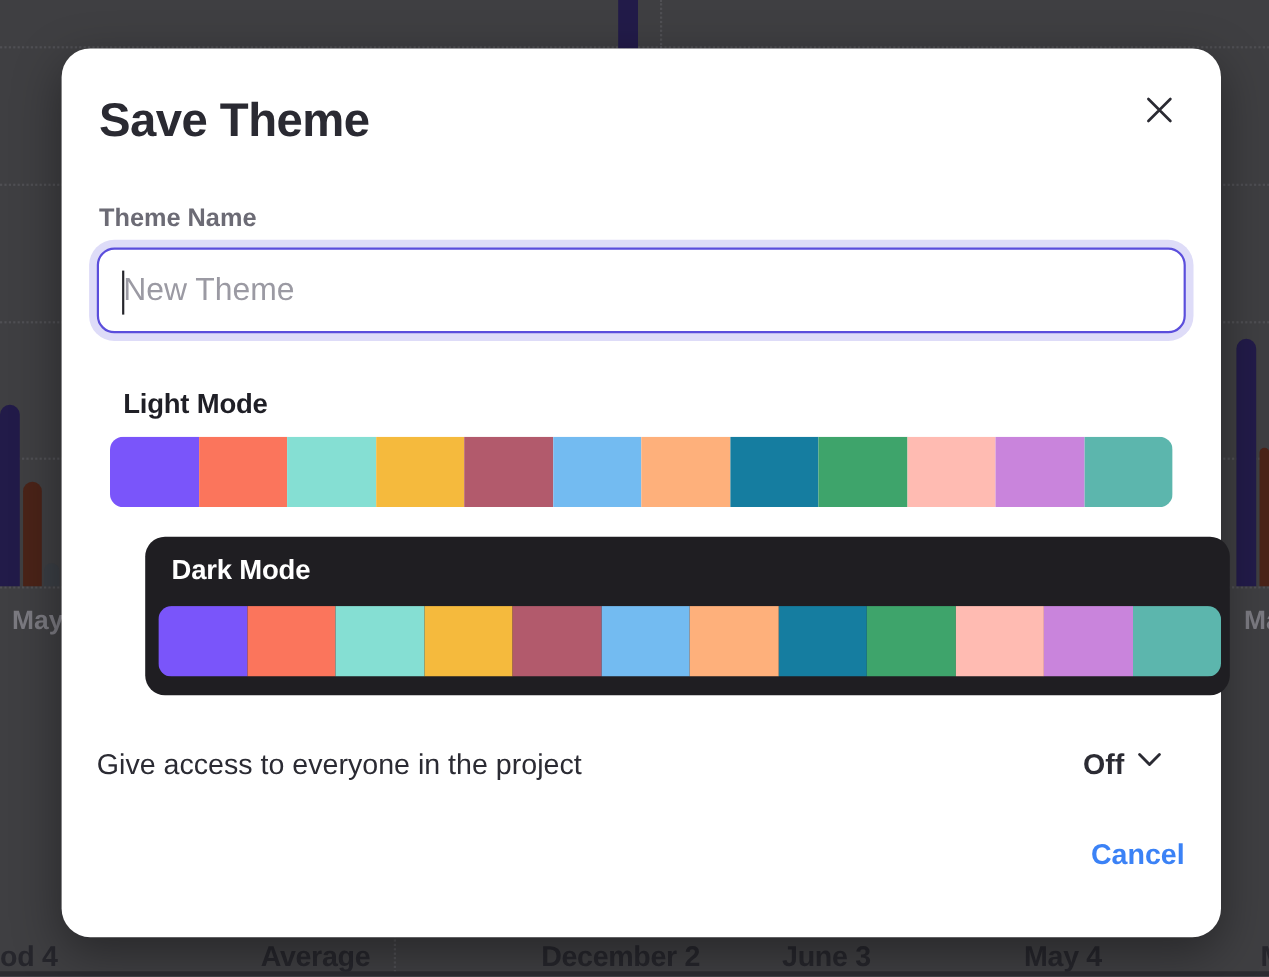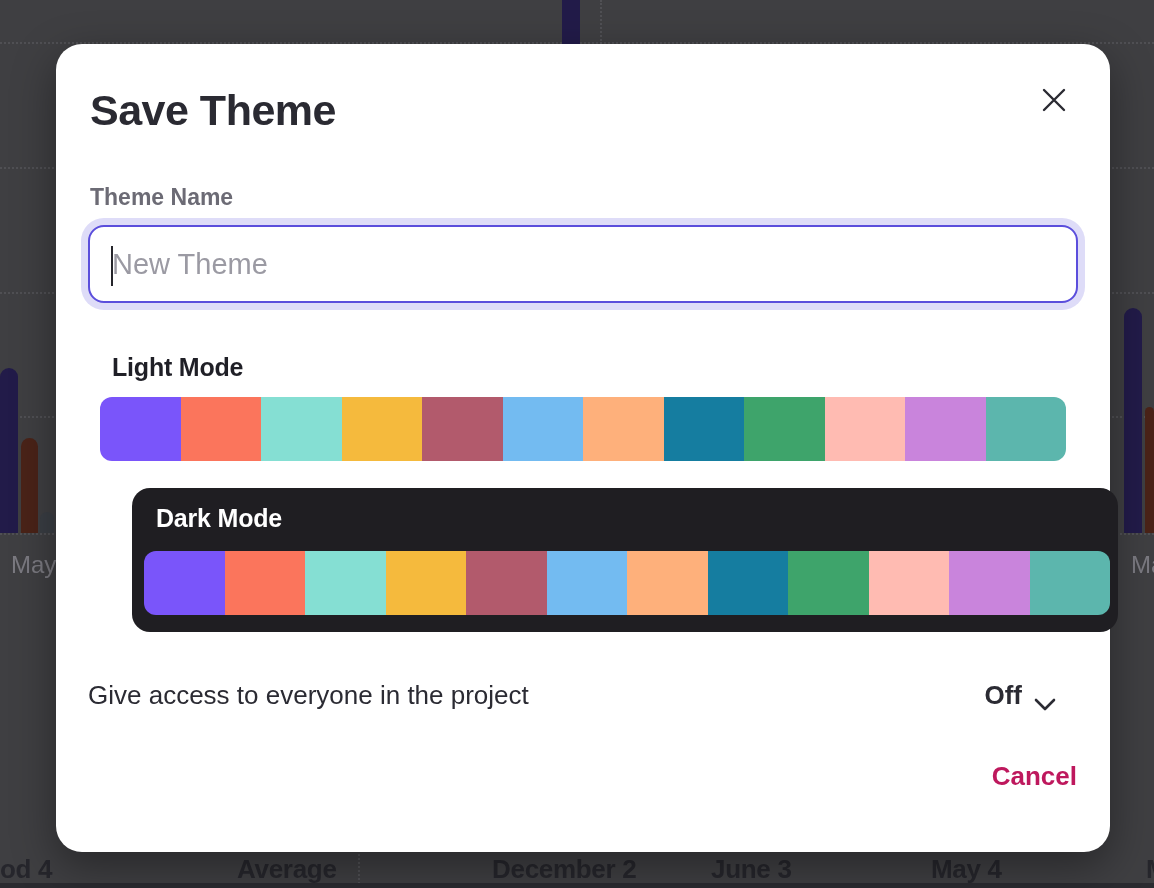--- a/index.html
+++ b/index.html
@@ -12,21 +12,21 @@
 
   
   .backdrop { position:absolute; inset:0; }
   .hgrid { position:absolute; left:0; width:1154px; height:0; border-top:2px dotted var(--dotted,#5e5e63); opacity:.55; }
   .vgrid { position:absolute; width:0; border-left:2px dotted var(--dotted,#5e5e63); opacity:.55; }
   .bar { position:absolute; border-radius:9px 9px 0 0; }
   .bar-navy { background:var(--bar-navy,#221b49); }
   .bar-maroon { background:var(--bar-maroon,#4a2318); }
   .bar-gray { background:var(--bar-gray,#3a3e44); }
   .bar-red { background:var(--bar-red,#6e241a); }
-  .axis-label { position:absolute; font-size:24px; color:#7b7a81; }
+  .axis-label { position:absolute; font-size:24px; color:#7b7a81;font-weight:bold; }
   .xlab { position:absolute; top:854px; font-size:26px; font-weight:600; color:#26262c; letter-spacing:-.3px; white-space:nowrap;flex-direction:column; }
   .period { display:flex; align-items:center; gap:10px; }
   .period svg { margin-top:3px; }
   .bottom-strip { position:absolute; left:0; top:883px; width:1154px; height:5px; background:#2b2b30; }
 
   
   .modal {
     position:absolute; left:56px; top:44px; width:1054px; height:808px;
     background:#ffffff; border-radius:26px;
     box-shadow:0 14px 44px rgba(0,0,0,.38);
@@ -53,26 +53,26 @@
   .palette { position:absolute; display:flex; width:966px; height:64px; border-radius:12px; overflow:hidden; }
   .light-palette { left:44px; top:353px; }
   .palette .swatch { flex:1 1 0; }
 
   .dark-card { position:absolute; left:32px; top:444px; width:986px; height:144px; background:var(--dark-card,#1f1e22); border-radius:18px;margin-left:44px; }
   .dark-heading { position:absolute; left:24px; top:16px; font-size:25px; font-weight:700; color:#ffffff; letter-spacing:-.2px; }
   .dark-palette { left:12px; top:63px; }
 
   .access-row { position:absolute; left:32px; top:636px; width:968px; display:flex; align-items:center; justify-content:space-between; }
   .access-label { font-size:26px; color:#2b2b33; }
-  .access-select { display:flex; align-items:flex-end; gap:12px; cursor:pointer; background:none; border:none; font-family:inherit; }
+  .access-select { display:flex; align-items:flex-start; gap:12px; cursor:pointer; background:none; border:none; font-family:inherit; }
   .access-value { font-size:26px; font-weight:600; color:#2b2b33; }
   .access-select svg { margin-top:4px; }
 
   .actions { position:absolute; right:33px; top:717px; display:flex; align-items:center; gap:40px; }
-  .cancel-btn { background:none; border:none; font-family:inherit; font-size:26px; font-weight:600; color:#be185d; cursor:pointer; }
+  .cancel-btn { background:none; border:none; font-family:inherit; font-size:26px; font-weight:600; color:#3b82f6; cursor:pointer; }
   .share-btn { width:118px; height:61px; border:none; border-radius:14px; background:var(--share-disabled,#b3aeef); color:#ffffff; font-family:inherit; font-size:26px; font-weight:600; cursor:default; }
 </style>
 </head>
 <body>
 
 <div class="backdrop">
 
   <div class="hgrid" style="top:42px"></div>
   <div class="hgrid" style="top:167px"></div>
   <div class="hgrid" style="top:292px"></div>

